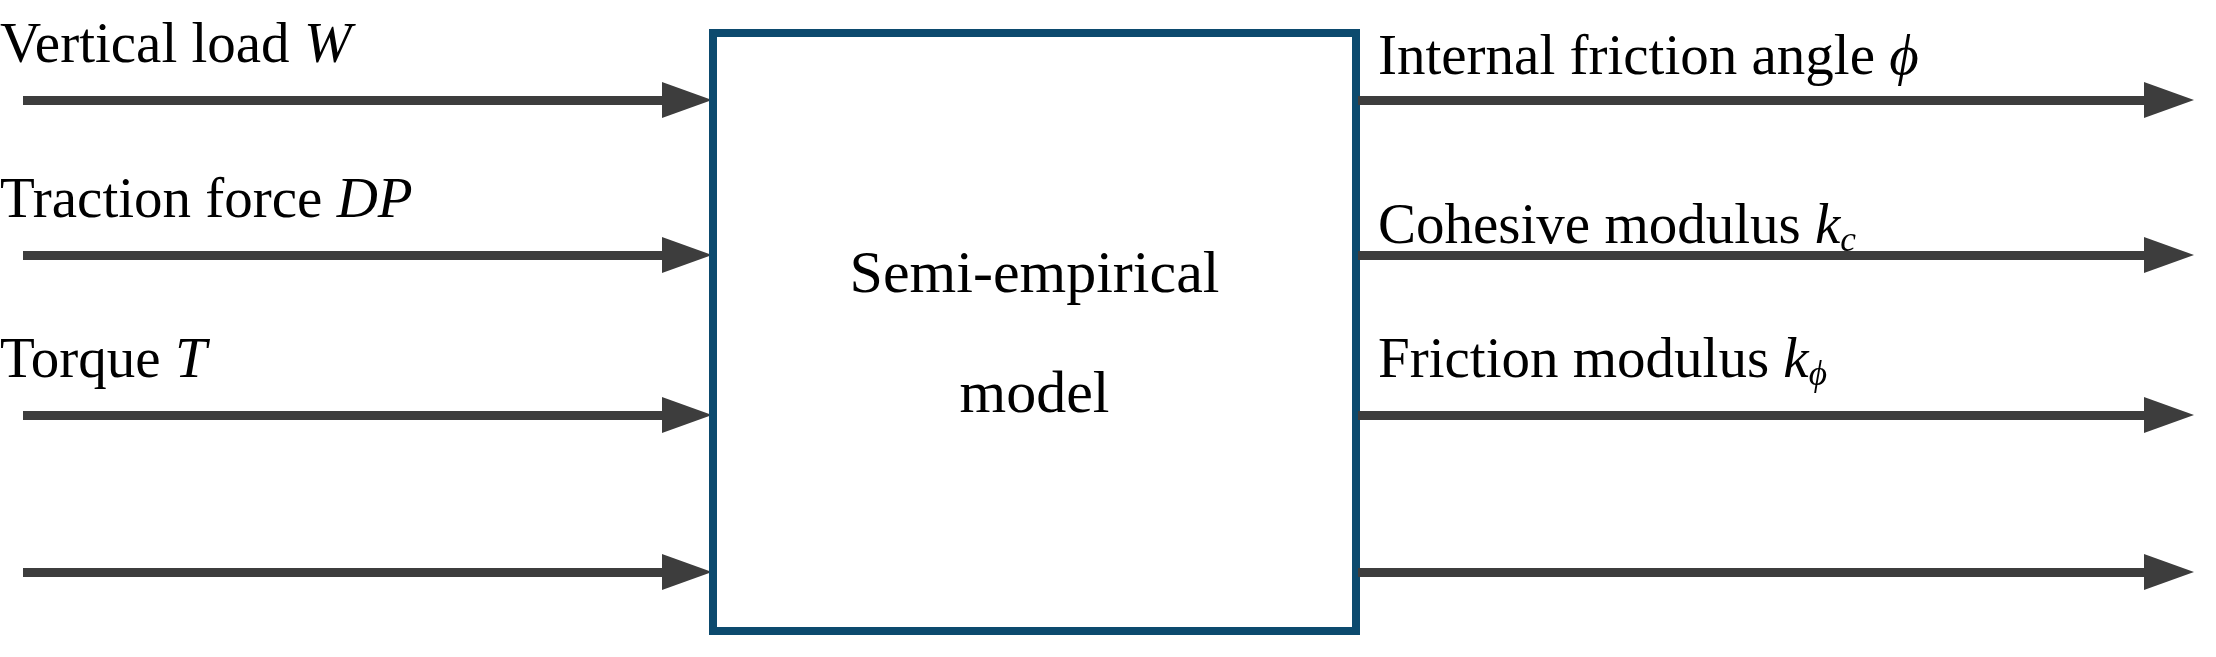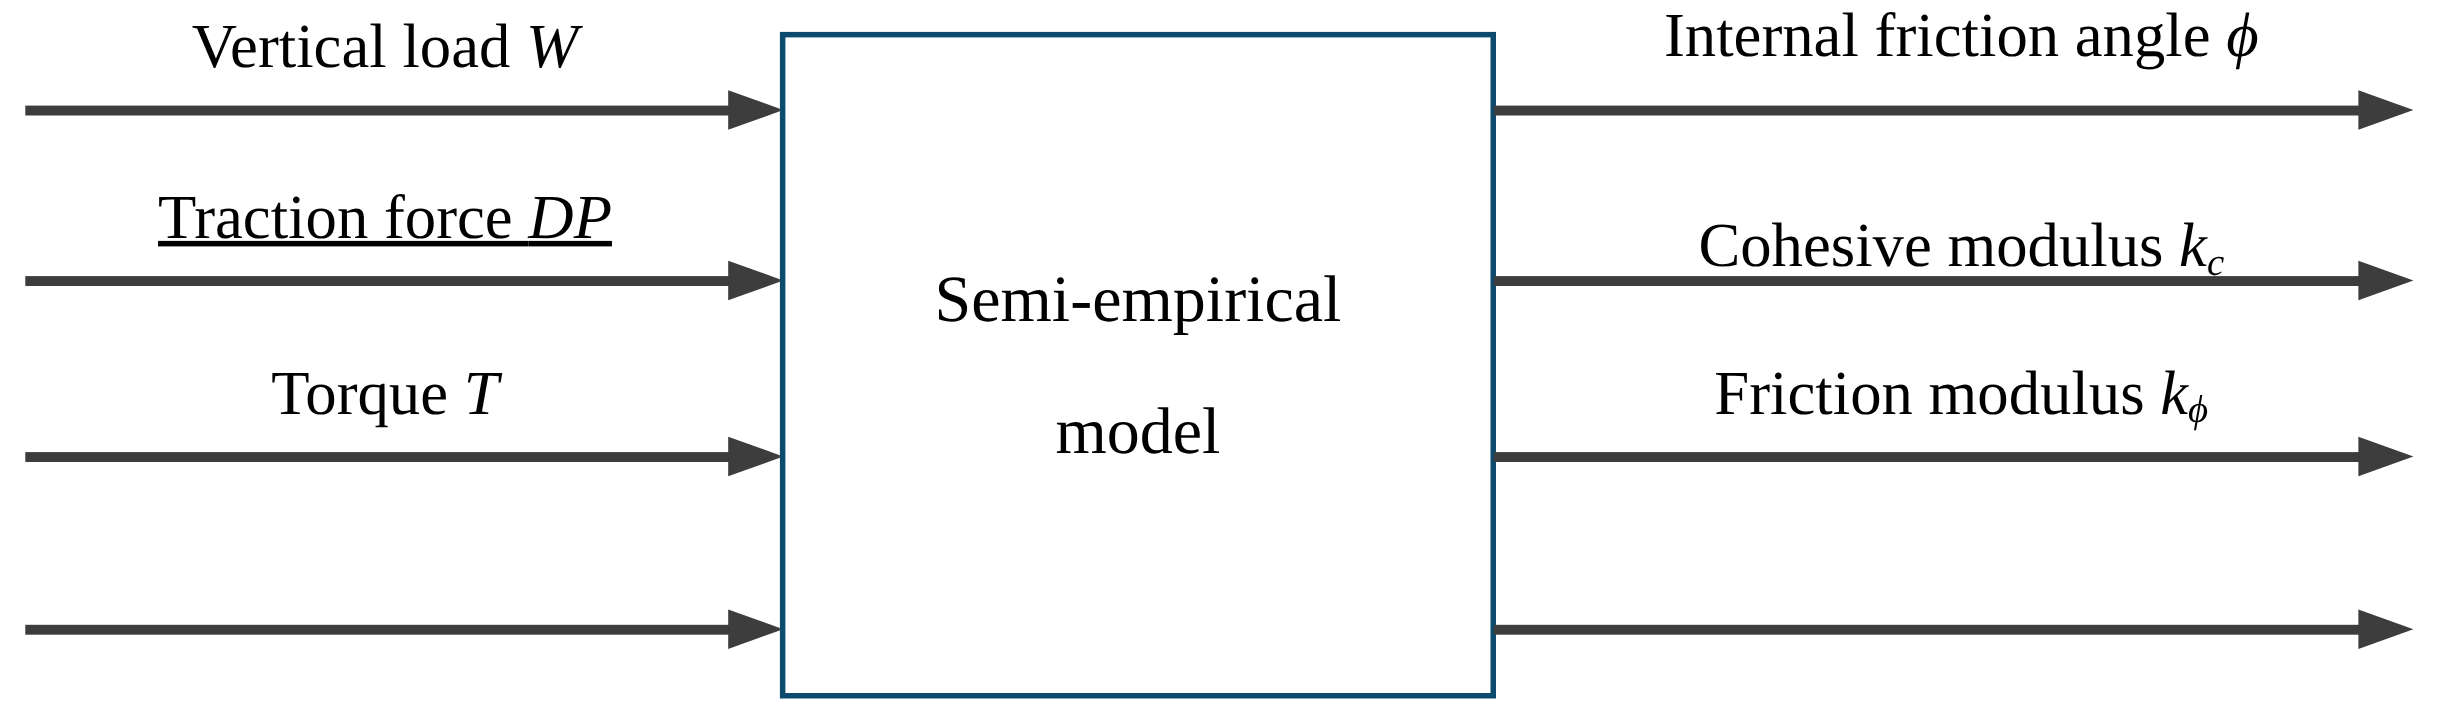--- a/index.html
+++ b/index.html
@@ -34,21 +34,21 @@
     width: 0;
     height: 0;
     border-top: 18px solid transparent;
     border-bottom: 18px solid transparent;
     border-left: 50px solid #3d3d3d;
   }
 
   
   .flow-label {
     position: absolute;
-    text-align: center;
+    text-align: left;
     font-size: 57px;
     line-height: 1;
     color: #000000;
     white-space: nowrap;
     font-family: "Liberation Serif", "DejaVu Serif", serif;
   }
   .flow-label .sym {
     font-style: italic;
   }
   .flow-label .sub {
@@ -61,21 +61,21 @@
     font-style: italic;
   }
 
   
   #model-box {
     position: absolute;
     left: 709px;
     top: 29px;
     width: 651px;
     height: 606px;
-    border: 5px solid #0c4a6e;
+    border: 8px solid #0c4a6e;
     box-sizing: border-box;
     background: #ffffff;
   }
   #model-box-text {
     position: absolute;
     left: 0;
     top: 0;
     width: 100%;
     height: 100%;
     display: flex;
@@ -110,21 +110,21 @@
 
   <div class="arrow" style="left:23px; top:554px; width:689px;">
     <div class="shaft" style="width:641px;"></div>
     <div class="head" style="left:639px;"></div>
   </div>
 
   <div class="flow-label" style="left:0px; top:14px; width:700px;">
     <span>Vertical load </span><span class="sym">W</span>
   </div>
 
-  <div class="flow-label" style="left:0px; top:169px; width:700px;text-decoration:underline;">
+  <div class="flow-label" style="left:0px; top:169px; width:700px;">
     <span>Traction force </span><span class="sym">DP</span>
   </div>
 
   <div class="flow-label" style="left:0px; top:329px; width:700px;">
     <span>Torque </span><span class="sym">T</span>
   </div>
 
 
   <div id="model-box">
     <div id="model-box-text">
@@ -146,21 +146,21 @@
   <div class="arrow" style="left:1358px; top:397px; width:836px;">
     <div class="shaft" style="width:788px;"></div>
     <div class="head" style="left:786px;"></div>
   </div>
 
   <div class="arrow" style="left:1358px; top:554px; width:836px;">
     <div class="shaft" style="width:788px;"></div>
     <div class="head" style="left:786px;"></div>
   </div>
 
-  <div class="flow-label" style="left:1378px; top:4px; width:810px;">
+  <div class="flow-label" style="left:1378px; top:26px; width:810px;">
     <span>Internal friction angle </span><span class="greek">ϕ</span>
   </div>
 
   <div class="flow-label" style="left:1378px; top:169px; width:810px;margin-top:26px;">
     <span>Cohesive modulus </span><span class="sym">k</span><span class="sub">c</span>
   </div>
 
   <div class="flow-label" style="left:1378px; top:329px; width:810px;">
     <span>Friction modulus </span><span class="sym">k</span><span class="sub">ϕ</span>
   </div>

